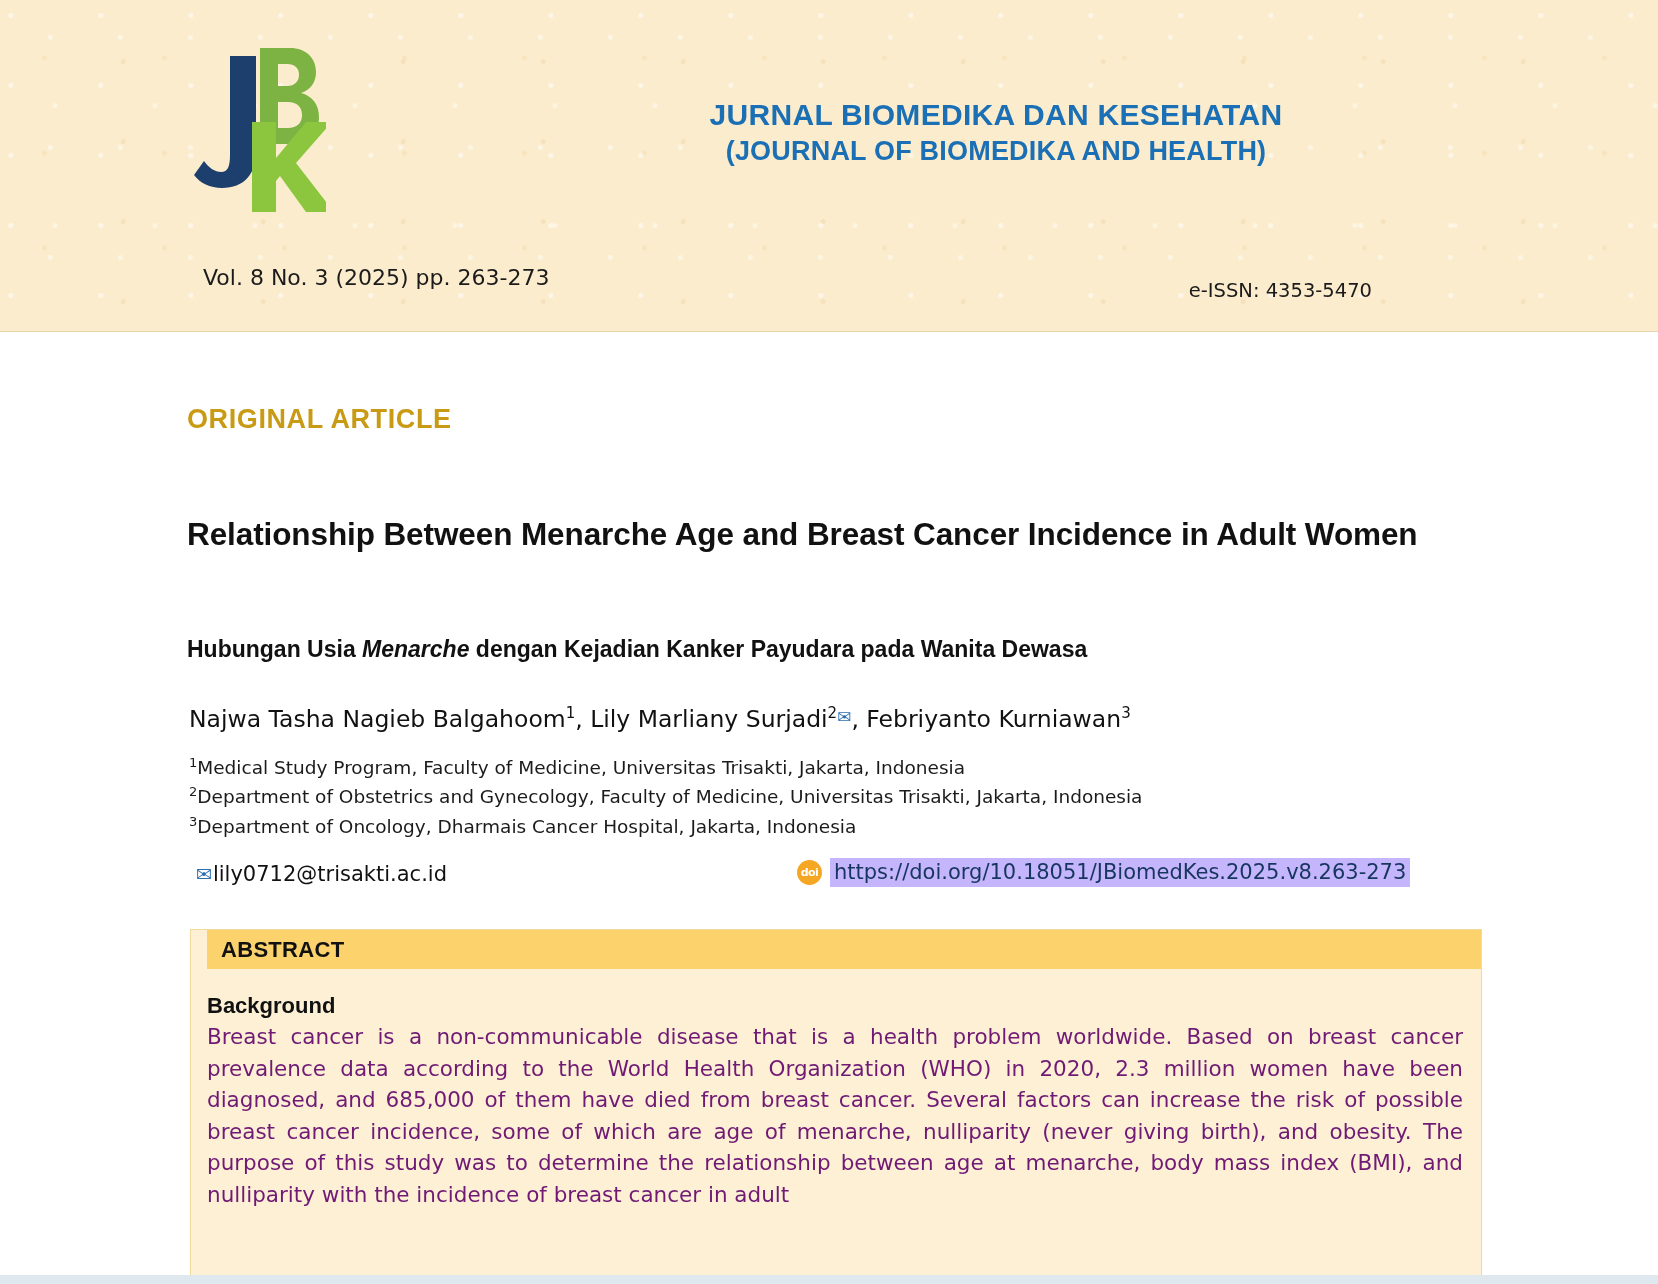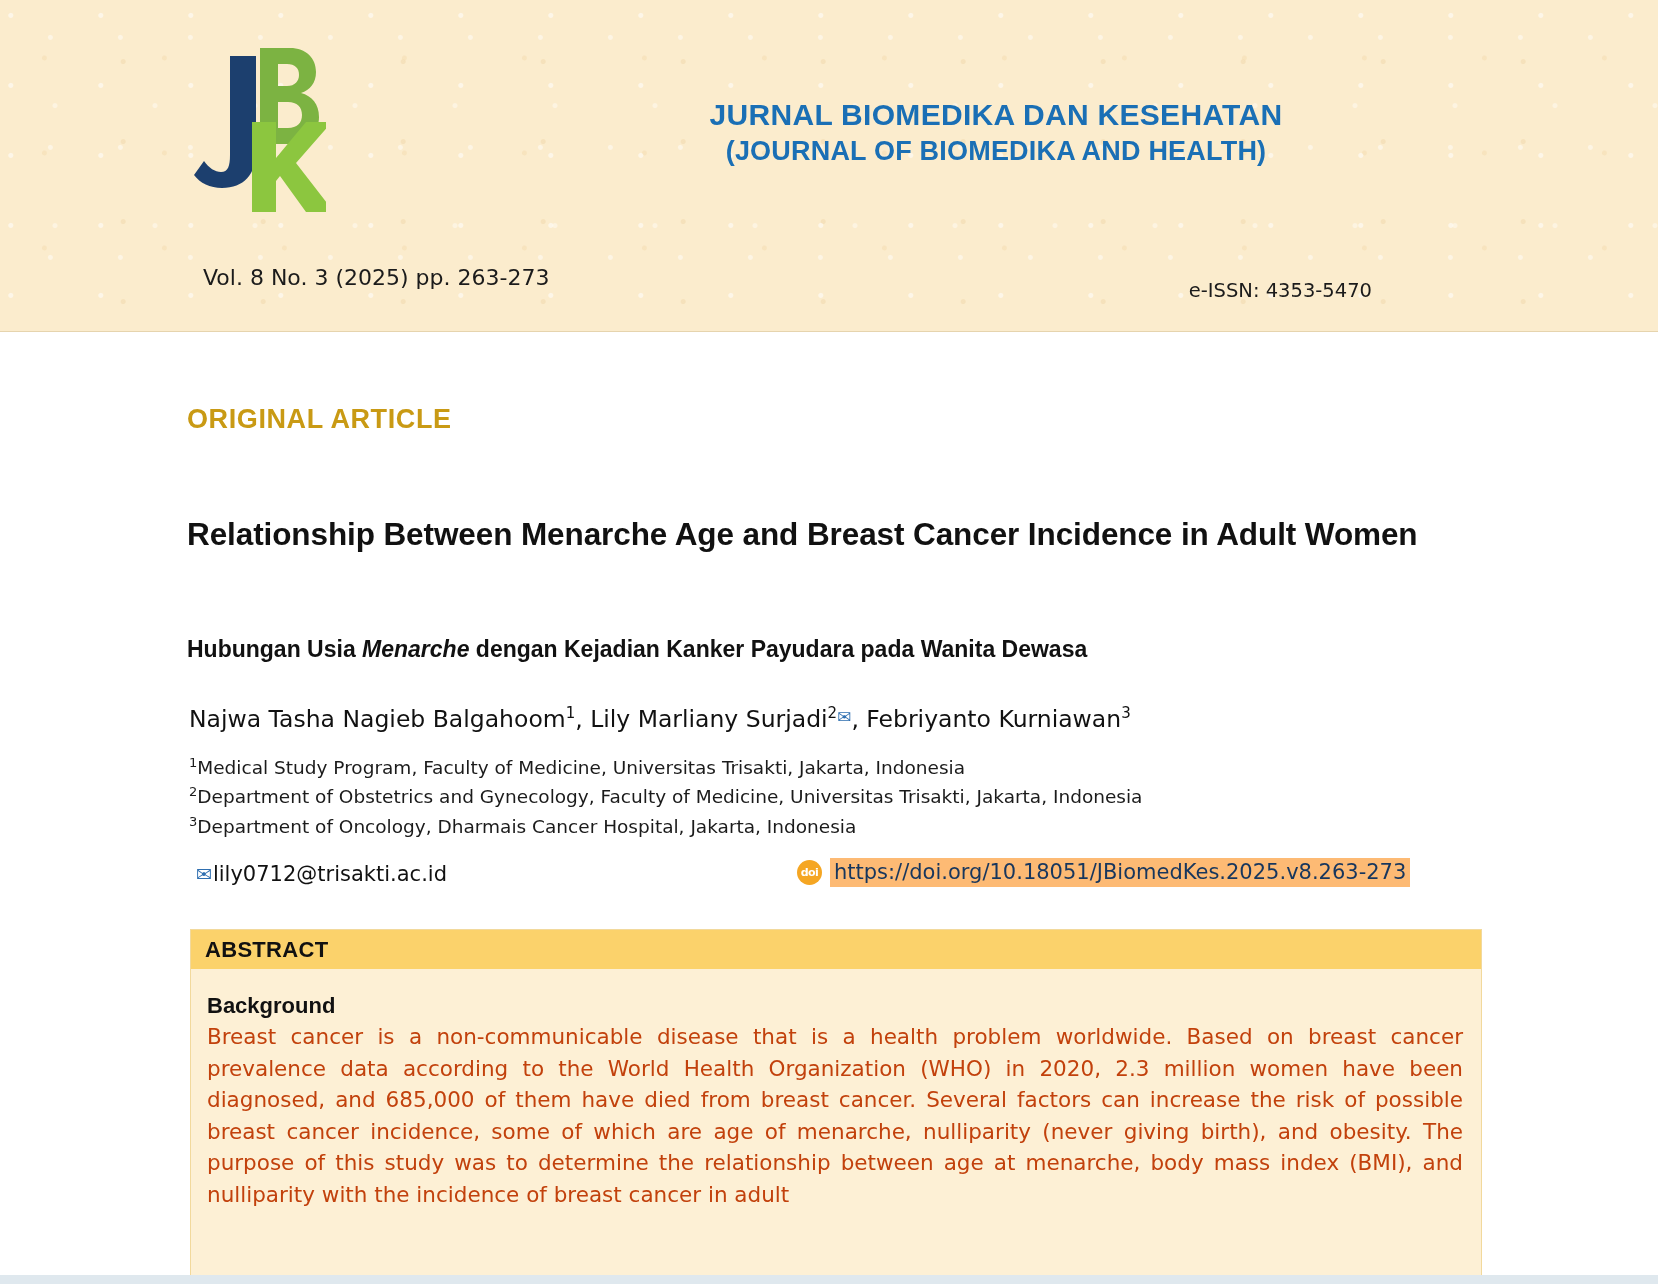--- a/index.html
+++ b/index.html
@@ -188,21 +188,21 @@
     color: #ffffff;
     font-size: 11px;
     font-weight: bold;
     display: flex;
     align-items: center;
     justify-content: center;
     letter-spacing: -0.5px;
     font-family: "DejaVu Sans", sans-serif;
   }
   .doi-link {
-    background: #fdba74;
+    background: #c4b5fd;
     color: #17365d;
     font-size: 21px;
     padding: 2px 4px 3px 4px;
     font-family: "DejaVu Sans", sans-serif;
     text-decoration: none;
     white-space: nowrap;
   }
 
   
   .abstract-box {
@@ -215,39 +215,40 @@
     border: 1px solid #f2d99c;
     overflow: hidden;
   }
   .abstract-header {
     height: 39px;
     background: #fbd26b;
     display: flex;
     align-items: center;
     padding-left: 14px;
     box-sizing: border-box;
+    margin-left: 16px;
   }
   .abstract-header-label {
     font-size: 22px;
     font-weight: bold;
     color: #111111;
     letter-spacing: 0.3px;
   }
   .abstract-body {
     padding: 24px 18px 0 16px;
   }
   .abstract-section-title {
     font-size: 22px;
     font-weight: bold;
     color: #111111;
     margin-bottom: 2px;
   }
   .abstract-text {
     font-size: 21.5px;
-    color: #c2410c;
+    color: #701a75;
     line-height: 1.47;
     text-align: justify;
     font-family: "DejaVu Sans", sans-serif;
     margin: 0;
   }
 
   .bottom-strip {
     position: absolute;
     left: 0;
     bottom: 0;

